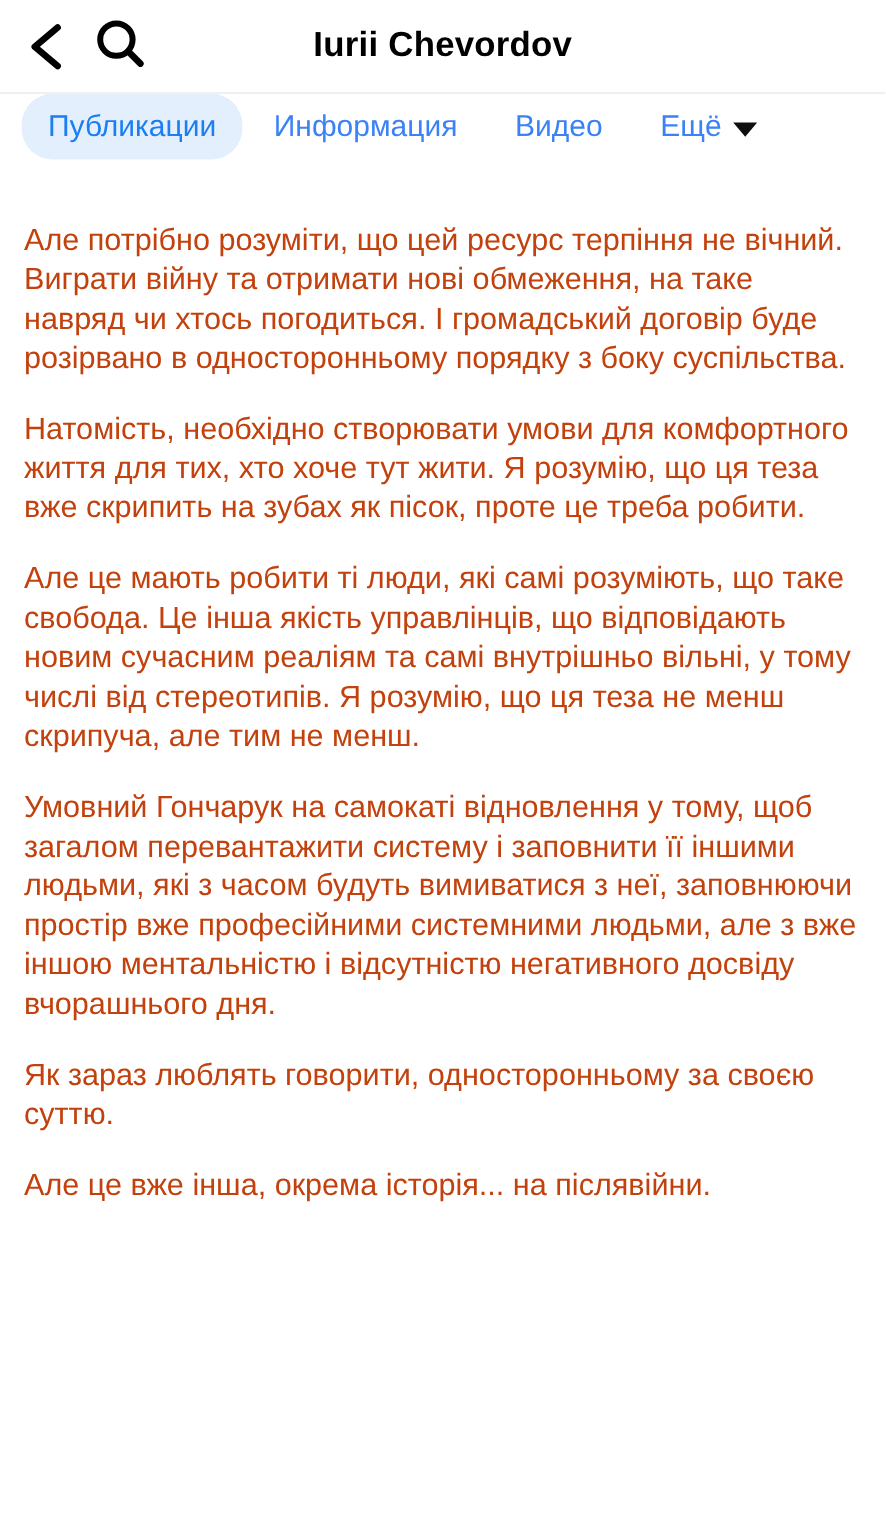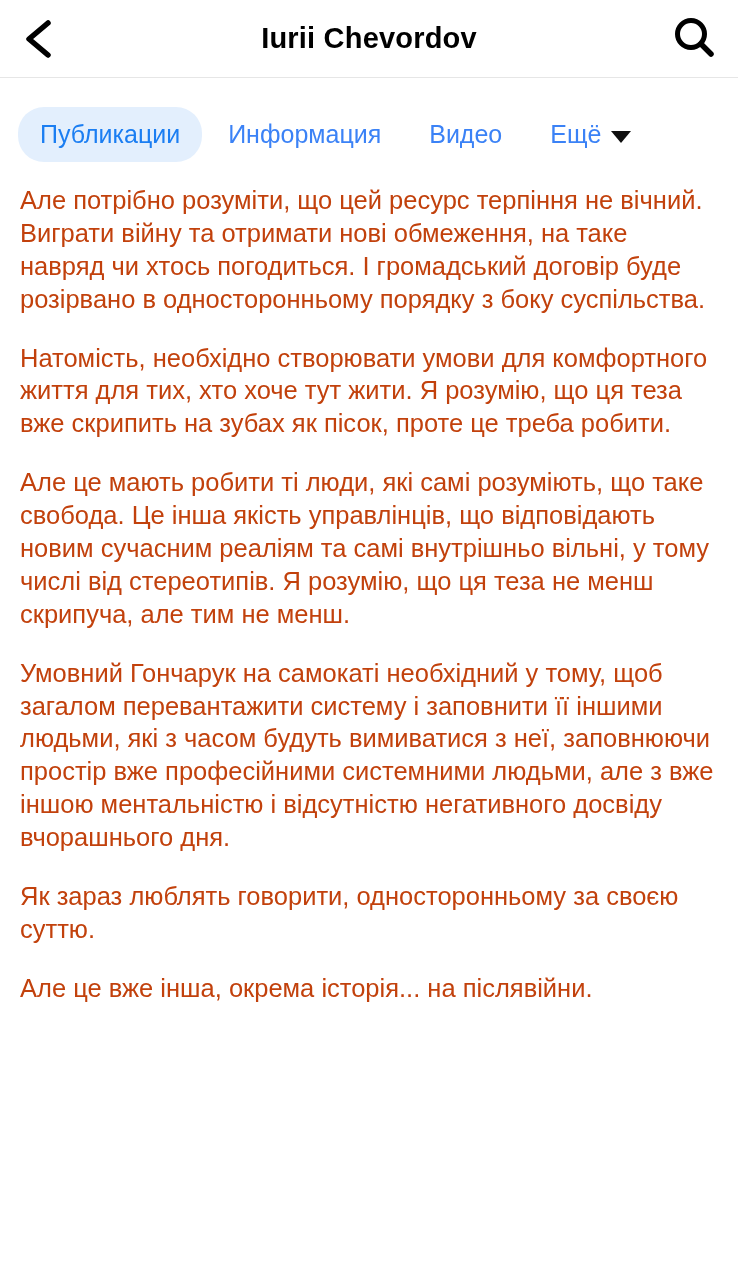--- a/index.html
+++ b/index.html
@@ -18,21 +18,20 @@
     background: #ffffff;
   }
 
   
   .header {
     position: relative;
     height: 78px;
     flex: 0 0 78px;
     display: flex;
     align-items: center;
-    justify-content: space-between;
     padding: 13px 22px;
     border-bottom: 1px solid #e6e6e6;
     background: #ffffff;
   }
   .back-btn {
     width: 50px;
     height: 50px;
     display: flex;
     align-items: center;
     justify-content: flex-start;
@@ -58,21 +57,21 @@
     justify-content: flex-end;
     cursor: pointer;
     z-index: 2;
   }
 
   
   .tabs {
     height: 84px;
     flex: 0 0 84px;
     display: flex;
-    align-items: flex-end;
+    align-items: flex-start;
     padding: 0 18px;
     gap: 4px;
     background: #ffffff;
     overflow: hidden;
   }
   .tab {
     font-size: 25px;
     color: #3b82f6;
     padding: 13px 22px;
     border-radius: 26px;
@@ -149,18 +148,18 @@
     <div class="tab">
       <span>Ещё</span>
       <span class="caret"></span>
     </div>
   </div>
 
   <div class="post">
     <p>Але потрібно розуміти, що цей ресурс терпіння не вічний. Виграти війну та отримати нові обмеження, на таке навряд чи хтось погодиться. І громадський договір буде розірвано в односторонньому порядку з боку суспільства.</p>
     <p>Натомість, необхідно створювати умови для комфортного життя для тих, хто хоче тут жити. Я розумію, що ця теза вже скрипить на зубах як пісок, проте це треба робити.</p>
     <p>Але це мають робити ті люди, які самі розуміють, що таке свобода. Це інша якість управлінців, що відповідають новим сучасним реаліям та самі внутрішньо вільні, у тому числі від стереотипів. Я розумію, що ця теза не менш скрипуча, але тим не менш.</p>
-    <p>Умовний Гончарук на самокаті необхідний у тому, щоб загалом перевантажити систему і заповнити її іншими людьми, які з часом будуть вимиватися з неї, заповнюючи простір вже професійними системними людьми, але з вже іншою ментальністю і відсутністю негативного досвіду вчорашнього дня.</p>
+    <p>Умовний Гончарук на самокаті відновлення у тому, щоб загалом перевантажити систему і заповнити її іншими людьми, які з часом будуть вимиватися з неї, заповнюючи простір вже професійними системними людьми, але з вже іншою ментальністю і відсутністю негативного досвіду вчорашнього дня.</p>
     <p>Як зараз люблять говорити, односторонньому за своєю суттю.</p>
     <p>Але це вже інша, окрема історія... на післявійни.</p>
   </div>
 
 </div>
 
 </body></html>

